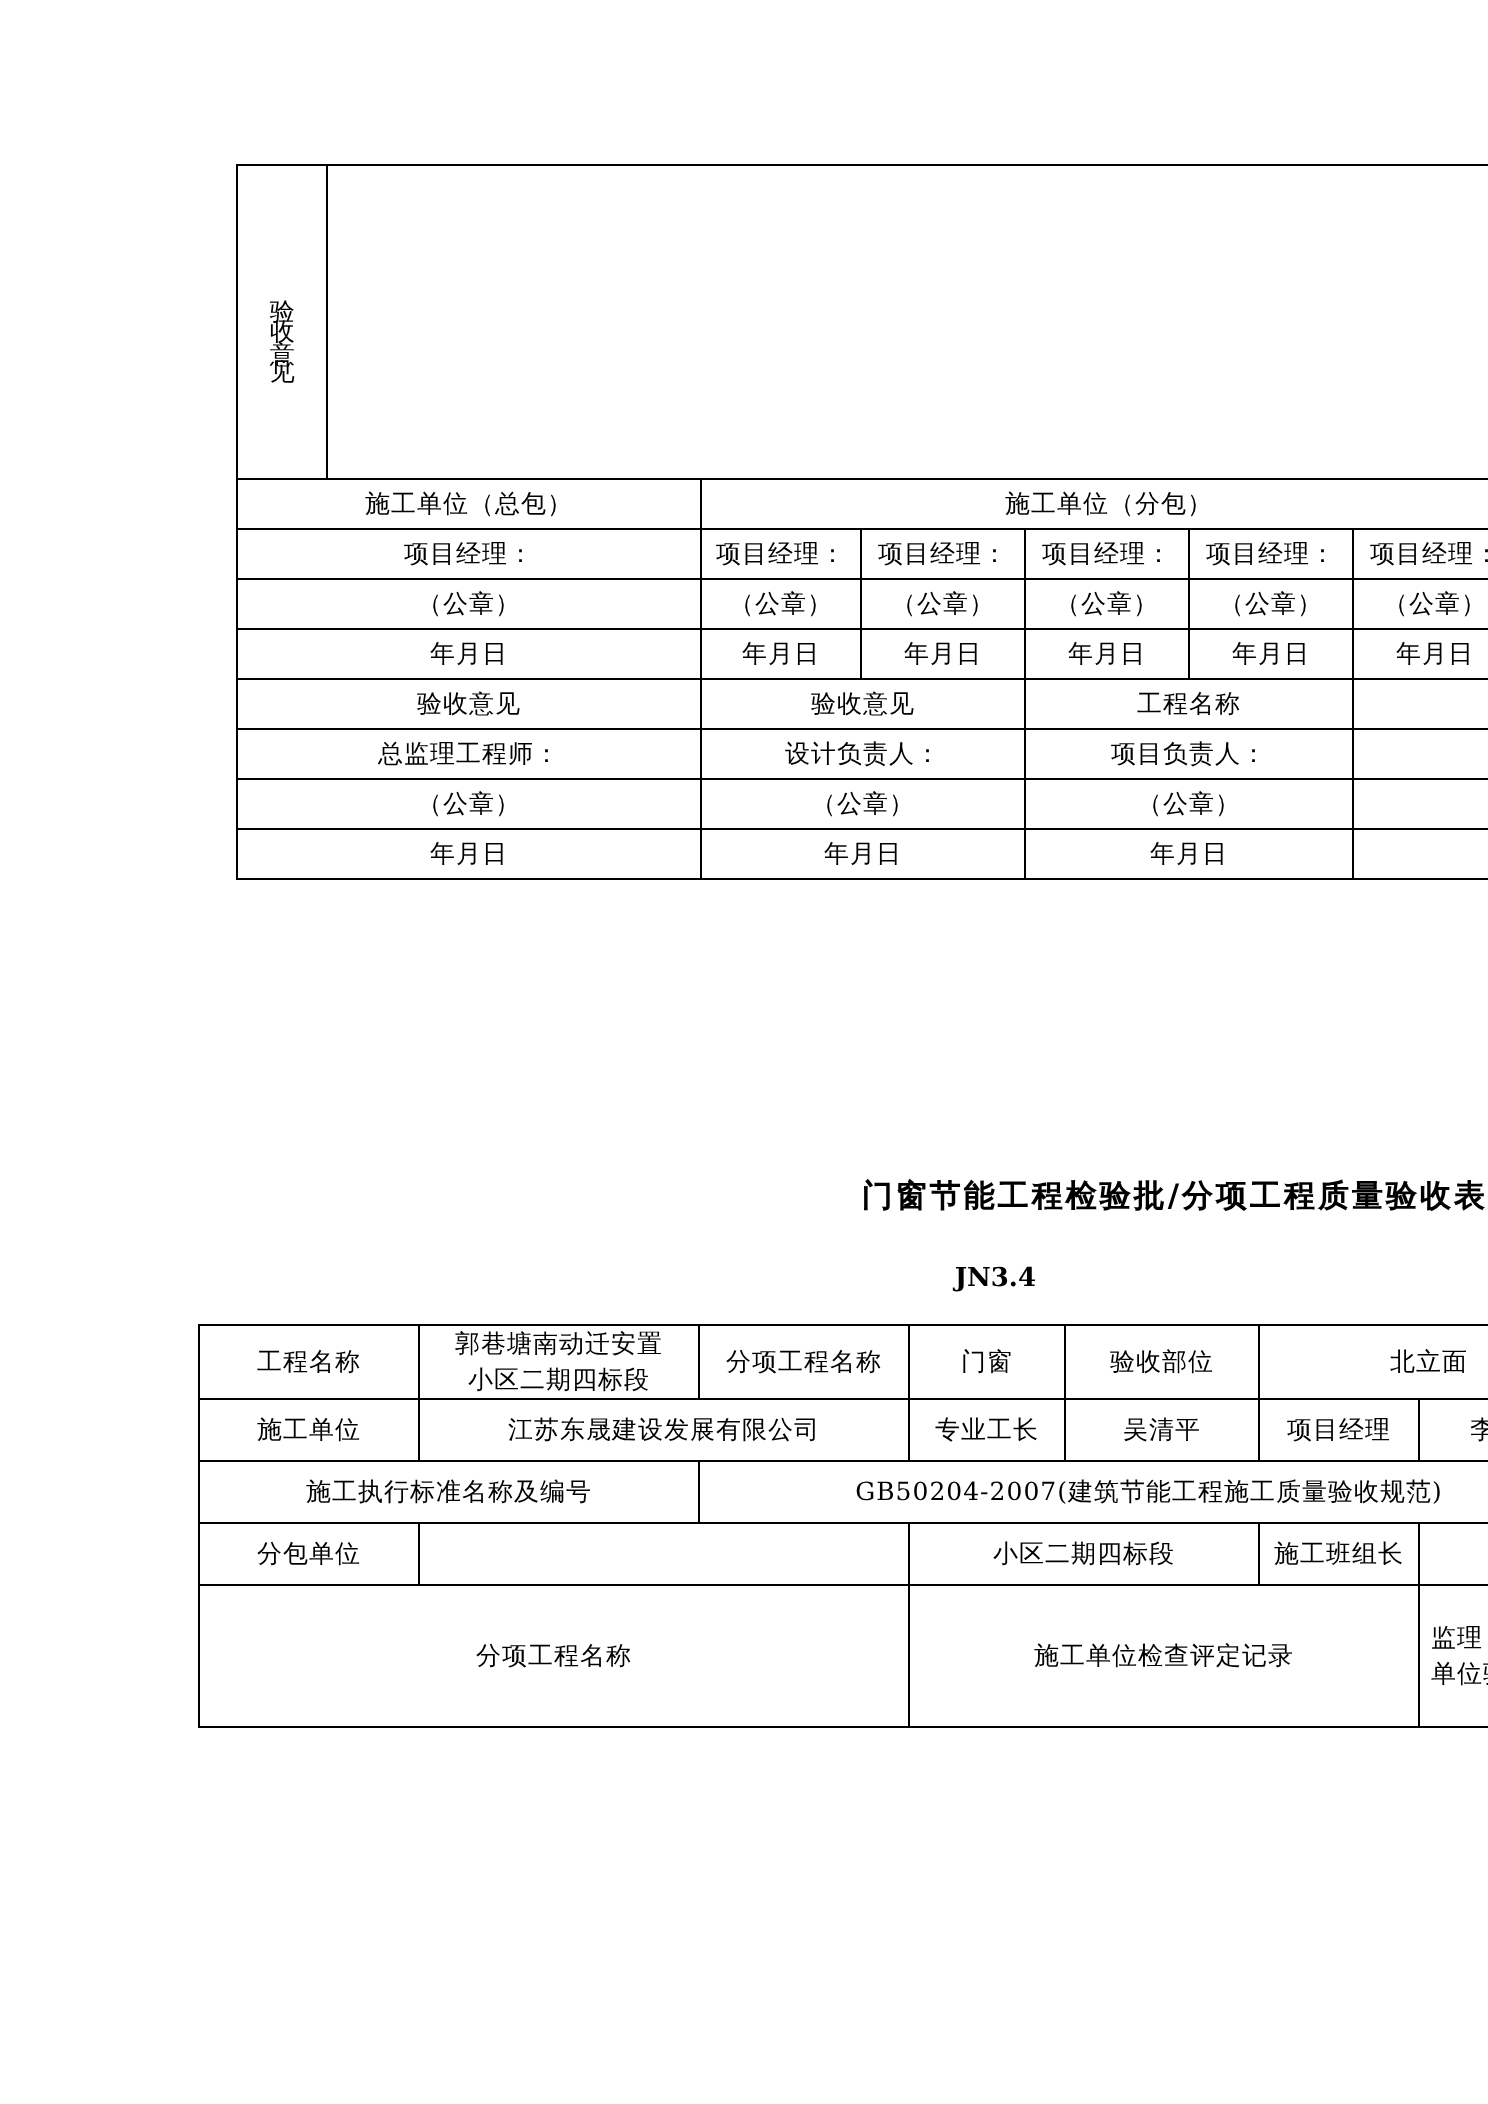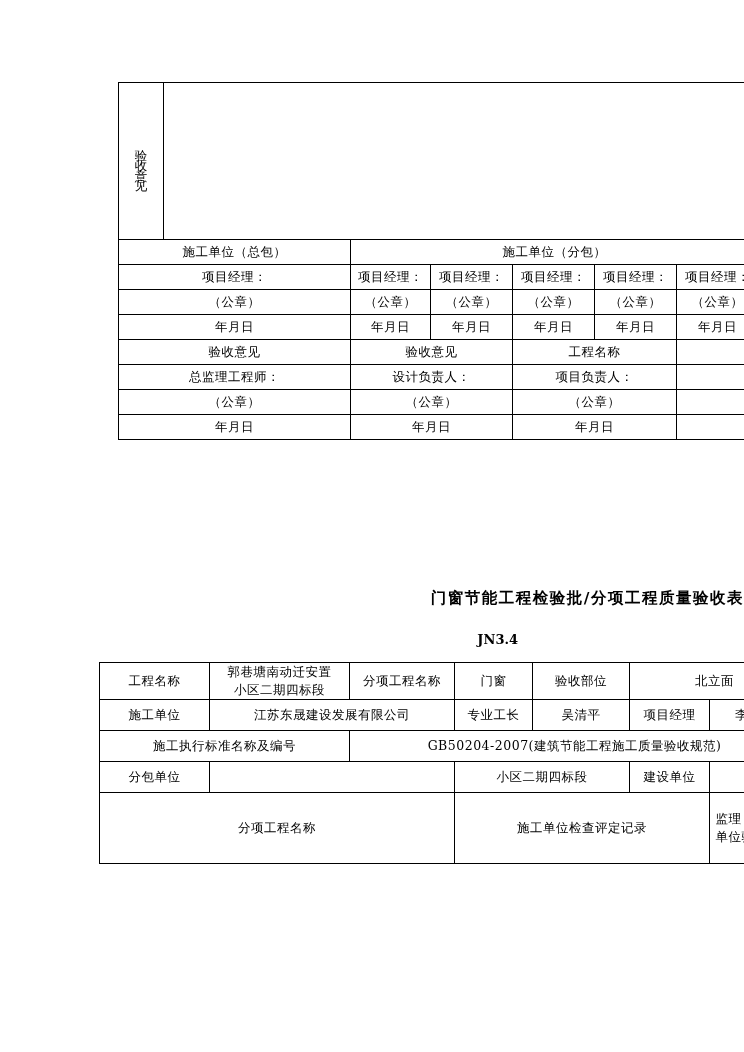--- a/index.html
+++ b/index.html
@@ -231,21 +231,21 @@
 
     <tr>
       <td colspan="2">施工执行标准名称及编号</td>
       <td colspan="5" class="small">GB50204-2007(建筑节能工程施工质量验收规范)</td>
     </tr>
 
     <tr>
       <td>分包单位</td>
       <td colspan="2"></td>
       <td colspan="2">小区二期四标段</td>
-      <td>建设单位</td>
+      <td>施工班组长</td>
       <td></td>
     </tr>
 
     <tr>
       <td colspan="3" style="height:70px">分项工程名称</td>
       <td colspan="3" style="height:70px">施工单位检查评定记录</td>
       <td style="height:70px" class="two-line">
         <div>监理（建设）</div>
         <div>单位验收记录</div>
       </td>

